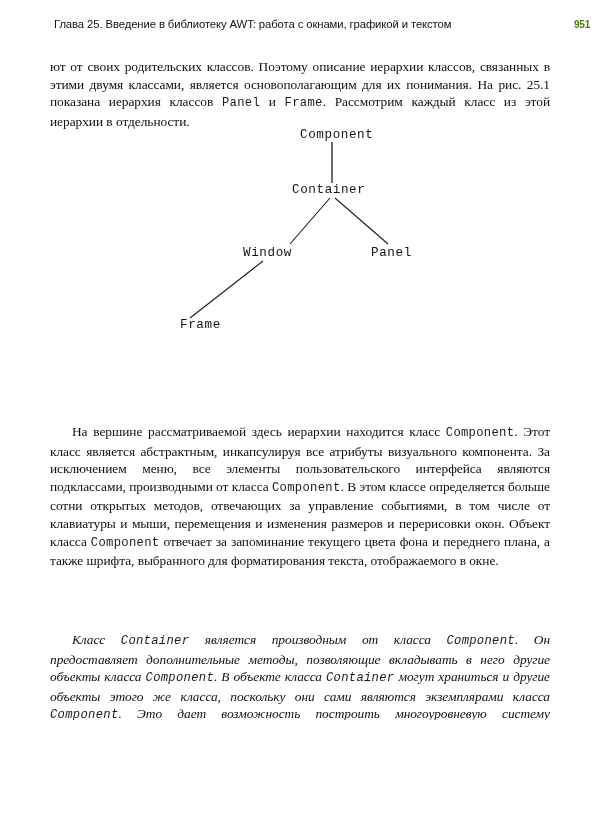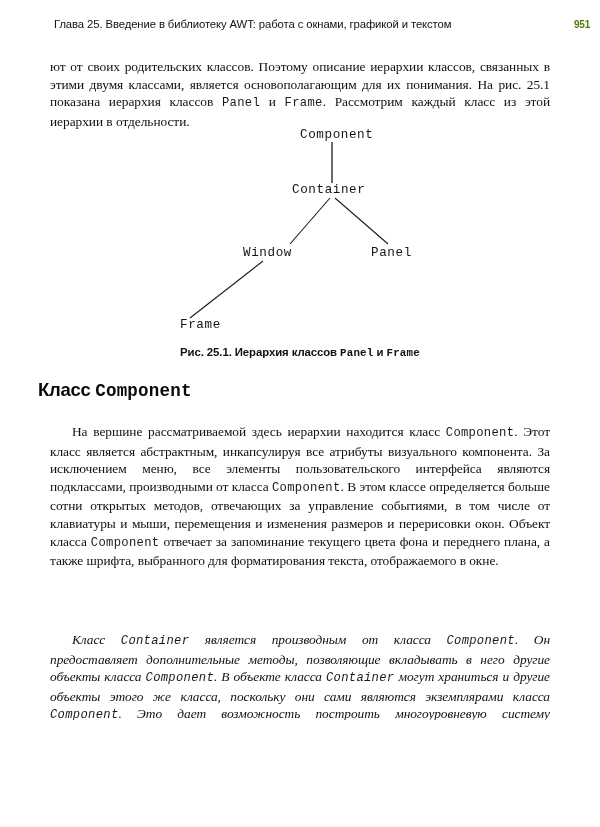--- a/index.html
+++ b/index.html
@@ -166,23 +166,21 @@
         <line x1="225" y1="139" x2="152" y2="196" stroke="#1c1c1c" stroke-width="1.1"></line>
       </svg>
       <span class="node node-component">Component</span>
       <span class="node node-container">Container</span>
       <span class="node node-window">Window</span>
       <span class="node node-panel">Panel</span>
       <span class="node node-frame">Frame</span>
     </div>
   </div>
 
-  <div class="figure-caption"><span>Рис. 25.1.</span><span> Иерархия классов </span><span class="cap-mono">Panel</span><span> и </span><span class="cap-mono">Frame</span></div>
 
-  <h2 class="section-heading block-abs" id="heading-component"><span>Класс </span><span class="heading-mono">Component</span></h2>
 
   <div class="block-abs" id="para-component">
     <p class="body indent"><span>На вершине рассматриваемой здесь иерархии находится класс </span><span class="mono">Component</span><span>. Этот класс является абстрактным, инкапсулируя все атрибуты визуального компонента. За исключением меню, все элементы пользовательского интерфейса являются подклассами, производными от класса </span><span class="mono">Component</span><span>. В этом классе определяется больше сотни открытых методов, отвечающих за управление событиями, в том числе от клавиатуры и мыши, перемещения и изменения размеров и перерисовки окон. Объект класса </span><span class="mono">Component</span><span> отвечает за запоминание текущего цвета фона и переднего плана, а также шрифта, выбранного для форматирования текста, отображаемого в окне.</span></p>
   </div>
 
 
   <div class="block-abs" id="para-container">
     <p class="body indent"><span>Класс </span><span class="mono">Container</span><span> является производным от класса </span><span class="mono">Component</span><span>. Он предоставляет дополнительные методы, позволяющие вкладывать в него другие объекты класса </span><span class="mono">Component</span><span>. В объекте класса </span><span class="mono">Container</span><span> могут храниться и другие объекты этого же класса, поскольку они сами являются экземплярами класса </span><span class="mono">Component</span><span>. Это дает возможность построить многоуровневую систему вложенности. Контейнер отвечает за компоновку (т.е. расположение любых компонентов), которую он содержит. Это достигается с помощью различных диспетчеров компоновки, речь о которых пойдет в главе 26.</span></p>
   </div>
 

